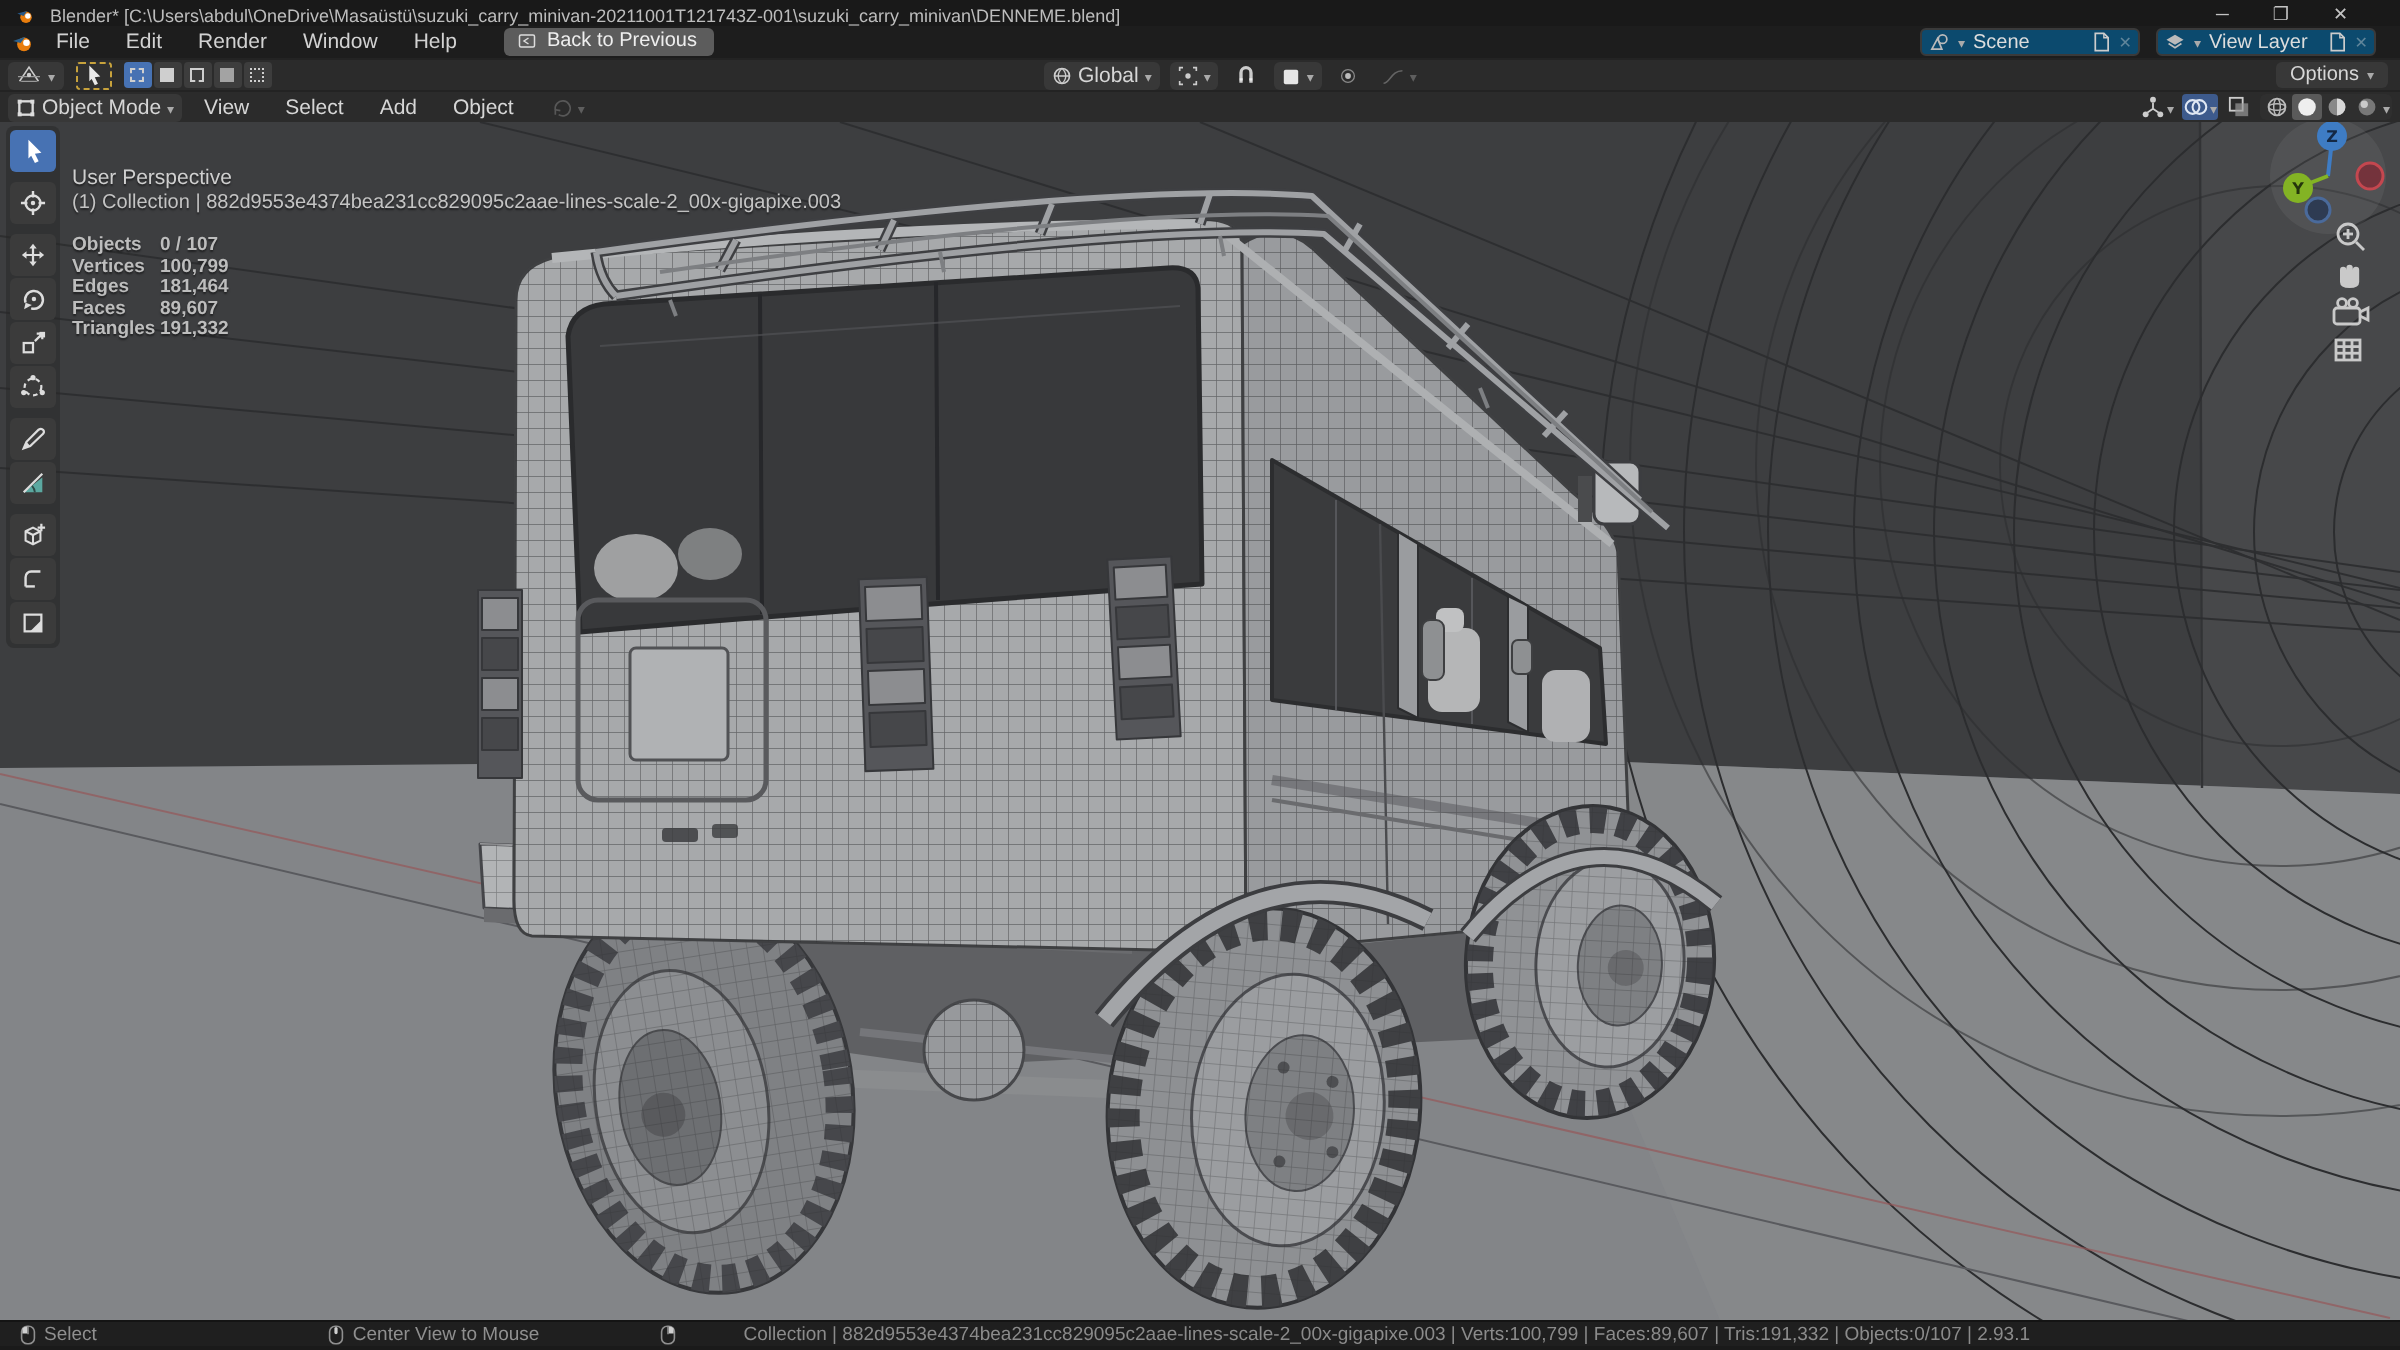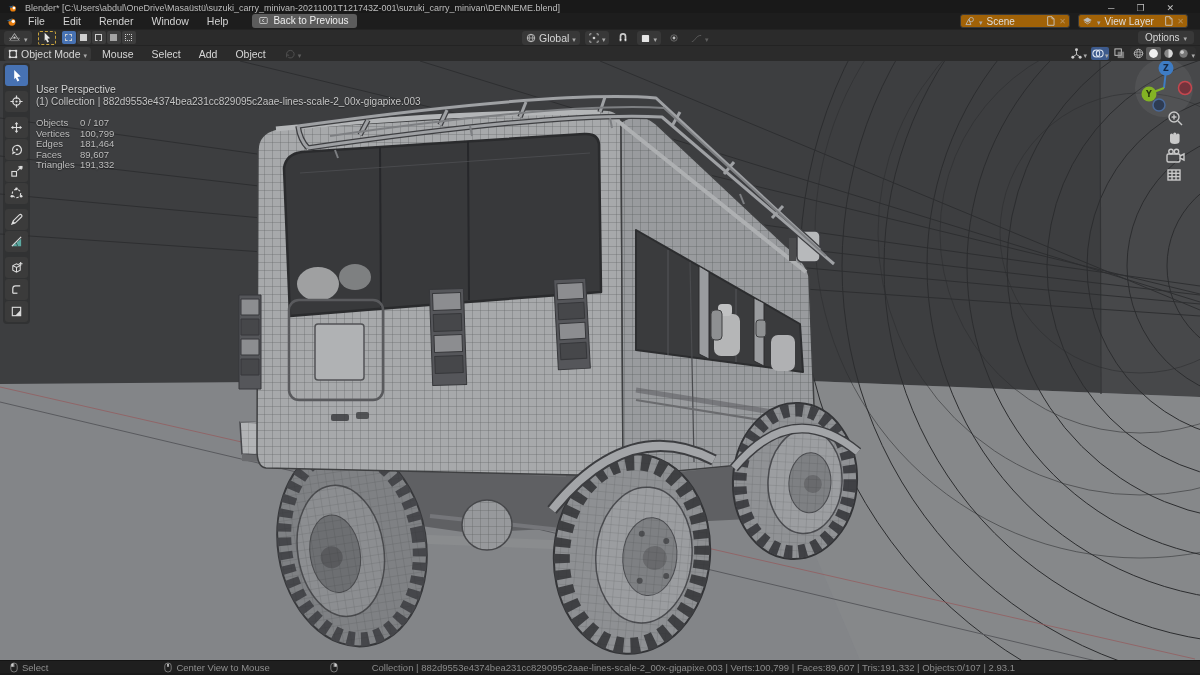--- a/index.html
+++ b/index.html
@@ -6,21 +6,21 @@
   html,body{width:1200px;height:675px;overflow:hidden;background:#1a1a1a;
     font-family:"Liberation Sans","DejaVu Sans",sans-serif;-webkit-font-smoothing:antialiased;}
   .titlebar{height:13px;background:#191919;color:#bdbdbd;font-size:9px;display:flex;align-items:flex-end;padding:0 8px;gap:7px;}
   .titlebar .ttl{flex:1;white-space:nowrap;overflow:hidden;}
   .winctl{display:flex;gap:22px;color:#c3c3c3;font-size:9px;padding-right:18px;}
   .winctl span{cursor:default;}
   .menubar{height:16px;background:#1d1d1d;display:flex;align-items:center;font-size:10.5px;color:#d2d2d2;padding:0 6px;gap:2px;}
   .menu-item{padding:0 8px;border-radius:3px;}
   .backbtn{margin-left:14px;background:#5c5c5c;color:#eee;border-radius:3px;padding:1px 9px 2px 7px;display:flex;align-items:center;gap:5px;font-size:10px;}
   .spacer{flex:1;}
-  .idwidget{display:flex;align-items:center;background:#a16207;border:1px solid #3a3a3a;border-radius:3px;height:14px;padding:0 3px;gap:4px;font-size:10px;color:#ddd;margin-right:6px;min-width:110px;}
+  .idwidget{display:flex;align-items:center;background:#0c4a6e;border:1px solid #3a3a3a;border-radius:3px;height:14px;padding:0 3px;gap:4px;font-size:10px;color:#ddd;margin-right:6px;min-width:110px;}
   .idwidget .val{flex:1;}
   .dim{opacity:.4;}
   .chev::after{content:"▾";font-size:7px;color:#aaa;}
   .row2,.row3{height:16px;background:#2b2b2b;border-top:1px solid #232323;display:flex;align-items:center;font-size:10.5px;color:#d6d6d6;padding:0 4px;position:relative;}
   .tbtn{height:14px;display:flex;align-items:center;gap:3px;padding:0 4px;background:#383838;border-radius:3px;margin-right:2px;}
   .tbtn.flat{background:transparent;}
   .seg{display:flex;gap:1px;margin-left:6px;}
   .seg .cell{width:14px;height:13px;background:#3d3d3d;border-radius:2px;display:flex;align-items:center;justify-content:center;}
   .seg .cell.active{background:#4772b3;}
   .mini-sq{width:7px;height:7px;border:1px solid #cfcfcf;}
@@ -32,21 +32,21 @@
   .menus3 .menu-item{padding:0 9px;}
   .hdr-right{position:absolute;right:4px;top:1px;display:flex;align-items:center;gap:3px;}
   .icbtn{height:13px;min-width:15px;display:flex;align-items:center;justify-content:center;background:transparent;border-radius:2px;padding:0 1px;gap:1px;}
   .icbtn.blue{background:#3d5a8c;}
   .shadegrp{display:flex;background:#2f2f2f;border-radius:3px;padding:0 1px;}
   .shadegrp .icbtn.on{background:#5a5a5a;}
   .viewport{position:relative;width:1200px;height:599px;background:#3d3e40;overflow:hidden;}
   .vp-overlay{position:absolute;left:36px;top:22px;color:#cfcfcf;font-size:10.5px;line-height:12px;text-shadow:0 1px 1px rgba(0,0,0,.5);}
   .vp-overlay .coll{font-size:10px;color:#c4c4c4;margin-top:1px;}
   .stats{margin-top:10px;font-size:9.5px;color:#bdbdbd;}
-  .stats .srow{display:flex;line-height:10.5px;}
+  .stats .srow{display:flex;line-height:10.5px;font-weight:bold;}
   .stats .sl{width:44px;}
   .toolbar{position:absolute;left:3px;top:2px;width:27px;display:flex;flex-direction:column;gap:1px;background:rgba(40,40,40,.55);padding:2px;border-radius:4px;}
   .tool{width:23px;height:21px;background:#3b3b3b;border-radius:3px;display:flex;align-items:center;justify-content:center;}
   .tool.active{background:#4772b3;}
   .tgap{height:3px;}
   .statusbar{height:13px;background:#1f1f1f;border-top:1px solid #141414;display:flex;align-items:center;font-size:9.5px;color:#8f8f8f;padding:0 10px;gap:6px;}
   .hint{display:flex;align-items:center;gap:4px;margin-right:24px;}
   .sb-info{flex:1;text-align:left;white-space:nowrap;color:#8b8b8b;}
   svg text{font-family:"DejaVu Sans",sans-serif;}
 </style>
@@ -198,21 +198,21 @@
         <rect x="2" y="2" width="8" height="8" fill="none" stroke="#ddd" stroke-width="1.4"></rect>
         <rect x="1" y="1" width="2.4" height="2.4" fill="#ddd"></rect>
         <rect x="8.6" y="1" width="2.4" height="2.4" fill="#ddd"></rect>
         <rect x="1" y="8.6" width="2.4" height="2.4" fill="#ddd"></rect>
         <rect x="8.6" y="8.6" width="2.4" height="2.4" fill="#ddd"></rect>
       </svg>
     <span>Object Mode</span>
     <span class="chev"></span>
   </span>
   <div class="menus3">
-    <span class="menu-item">Mouse</span>
+    <span class="menu-item">View</span>
     <span class="menu-item">Select</span>
     <span class="menu-item">Add</span>
     <span class="menu-item">Object</span>
   </div>
   <span class="tbtn flat dim" style="margin-left:6px;">
     <svg width="10" height="10" viewBox="0 0 12 12">
         <path d="M2,7 a4.5,4.5 0 1 1 2,3" fill="none" stroke="#999"></path>
         <path d="M2,10 L2,7 L5,7.6" fill="none" stroke="#999"></path>
       </svg>
     <span class="chev"></span>

